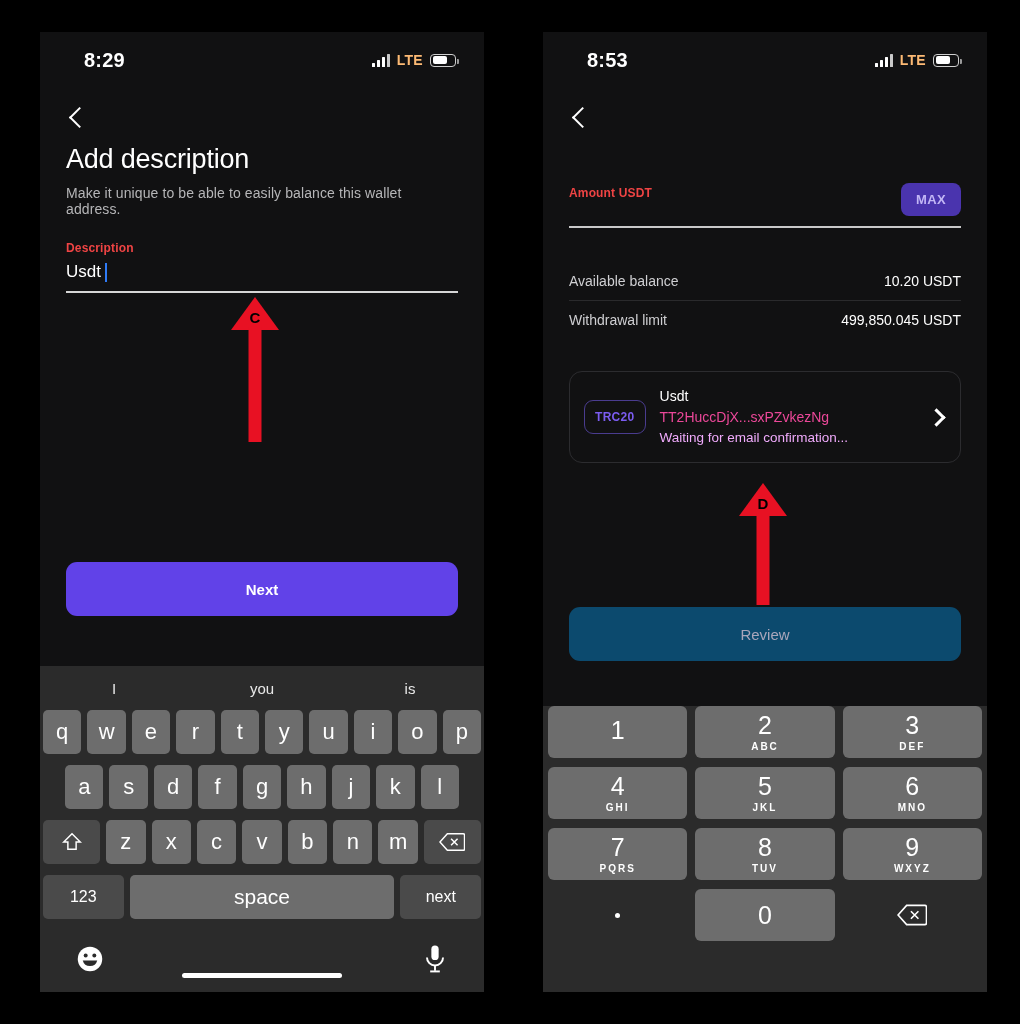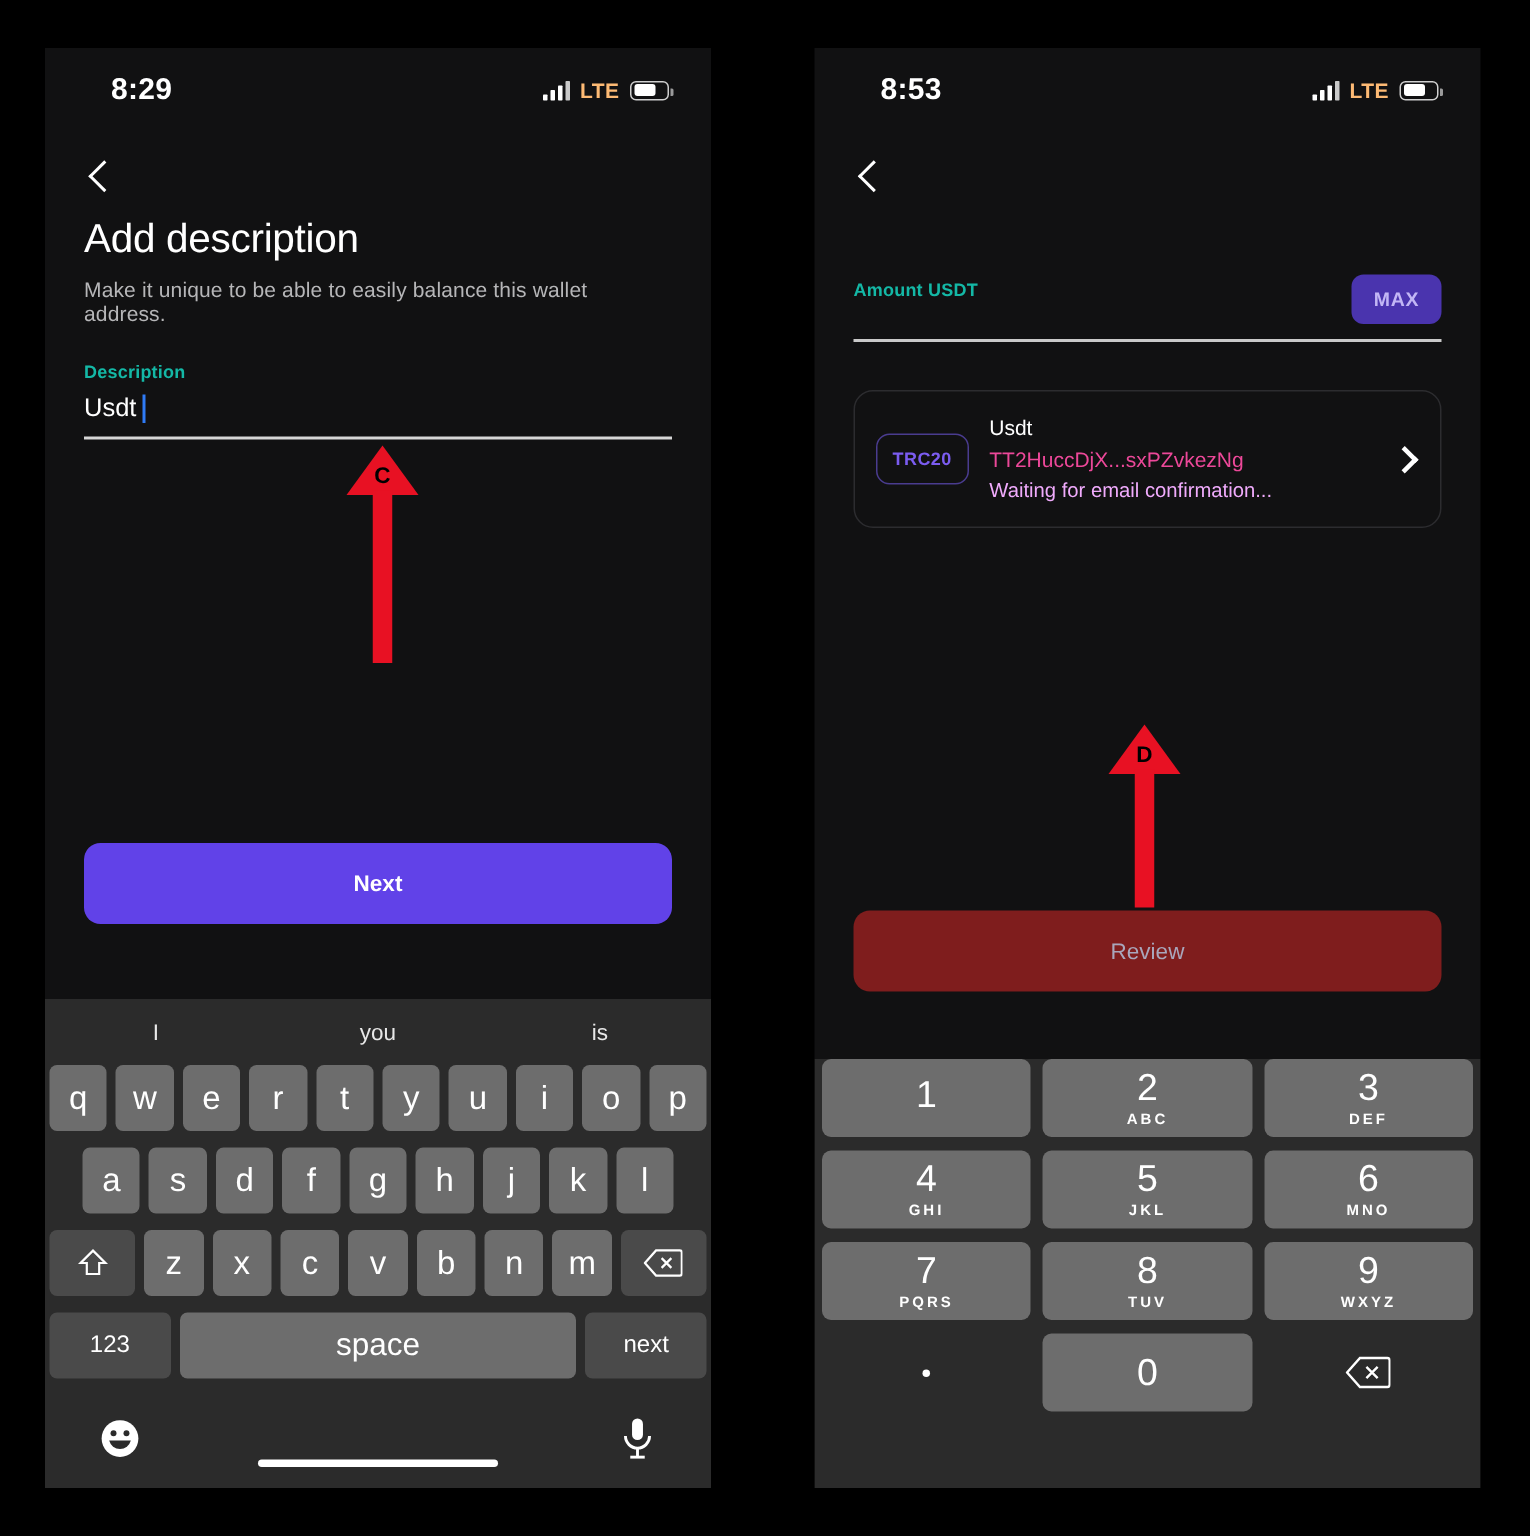--- a/index.html
+++ b/index.html
@@ -10,21 +10,21 @@
     overflow: hidden;
   }
   .stage { position: relative; width: 1020px; height: 1024px; background: #000; }
 
   
   .phone {
     position: absolute;
     background: #111112;
     overflow: hidden;
   }
-  #phone-left  { left: 30px;  top: 32px; width: 444px; height: 960px; }
+  #phone-left  { left: 40px;  top: 32px; width: 444px; height: 960px; }
   #phone-right { left: 543px; top: 32px; width: 444px; height: 960px; }
 
   
   .statusbar {
     position: relative; height: 56px;
     display: flex; align-items: center; justify-content: space-between;
     padding: 0 28px 0 20px;
   }
   .status-time {
     color: #fff; font-size: 20px; font-weight: bold;
@@ -66,21 +66,21 @@
     color:#fff; font-weight: normal; font-size: 27px;
     letter-spacing: -0.2px;
   }
   .subtitle {
     color:#b6b6b8; font-size:14px; margin-top:10px; letter-spacing:0.1px;
   }
 
   
   .field-wrap { margin-top: 24px; }
   .field-label {
-    color:#14b8a6; font-size: 12px; font-weight: bold; letter-spacing: 0.15px;
+    color:#ef4444; font-size: 12px; font-weight: bold; letter-spacing: 0.15px;
   }
   .field-line {
     margin-top: 7px; padding-bottom: 9px;
     border-bottom: 2px solid #d6d6d6;
     display:flex; align-items:center;
   }
   .field-value { color:#fff; font-size:17px; }
   .caret {
     display:inline-block; width:2px; height:19px; background:#2f7bf6;
     margin-left:4px; vertical-align: middle;
@@ -91,21 +91,21 @@
     position:absolute; left:26px; right:26px;
     height: 54px; border-radius: 11px;
     background:#6142e8; color:#fff; font-size:15px; font-weight:bold;
     display:flex; align-items:center; justify-content:center; border:0;
     cursor:pointer;
   }
   #next-button { top: 530px; }
   .btn-disabled {
     position:absolute; left:26px; right:26px;
     height: 54px; border-radius: 11px;
-    background:#7f1d1d; color:#a9a6bb; font-size:15px;
+    background:#0c4a6e; color:#a9a6bb; font-size:15px;
     display:flex; align-items:center; justify-content:center; border:0;
     cursor:default;
   }
   #review-button { top: 575px; }
 
   
   .amount-wrap { margin-top: 42px; position: relative; }
   .amount-line {
     margin-top: 26px; border-bottom: 2px solid #c9c9c9; height: 2px;
   }
@@ -374,20 +374,30 @@
     </div>
 
     <div class="screen-pad">
 
       <div class="amount-wrap">
         <div class="field-label">Amount USDT</div>
         <div class="amount-line"></div>
         <button class="max-btn">MAX</button>
       </div>
 
+      <div class="info-rows">
+        <div class="info-row">
+          <span class="info-key">Available balance</span>
+          <span class="info-val">10.20 USDT</span>
+        </div>
+        <div class="info-row">
+          <span class="info-key">Withdrawal limit</span>
+          <span class="info-val">499,850.045 USDT</span>
+        </div>
+      </div>
 
       <div class="addr-card">
         <div class="trc-badge">TRC20</div>
         <div class="addr-text">
           <div class="addr-name">Usdt</div>
           <div class="addr-hash">TT2HuccDjX...sxPZvkezNg</div>
           <div class="addr-status">Waiting for email confirmation...</div>
         </div>
         <div class="chev-right"></div>
       </div>

